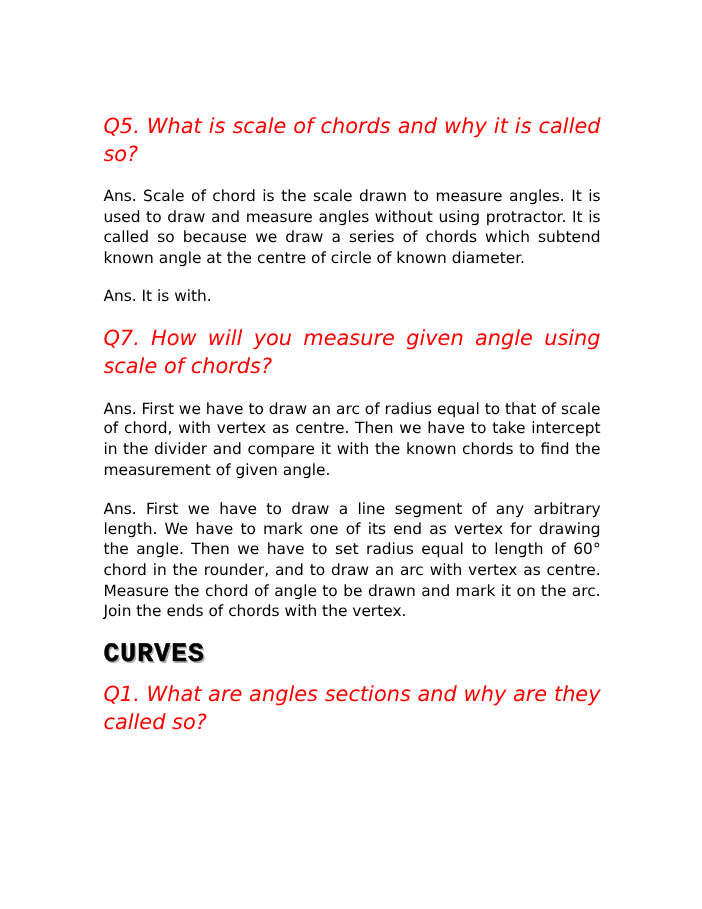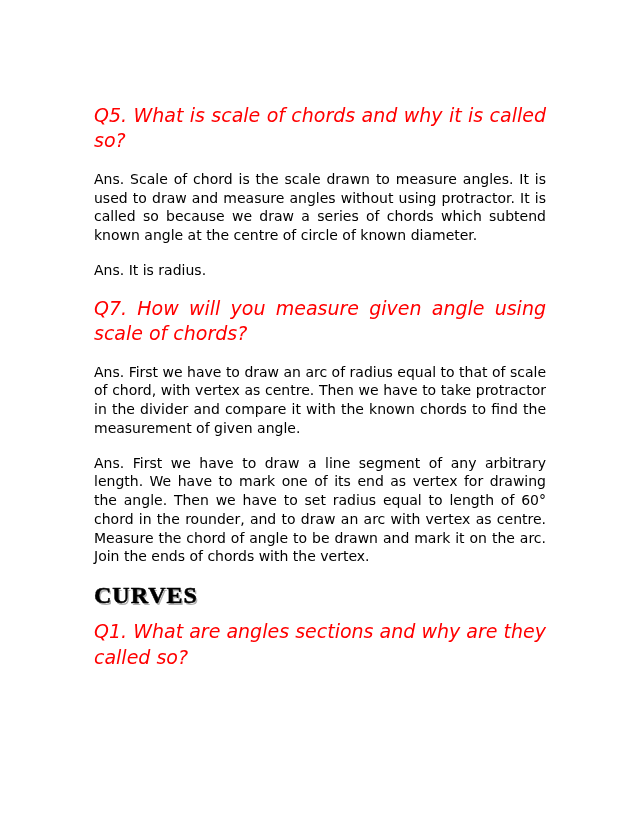--- a/index.html
+++ b/index.html
@@ -29,45 +29,45 @@
     margin: 0 0 16px 0;
   }
   .answer {
     color: var(--answer-color, #000000);
     font-size: 14px;
     line-height: 1.34;
     text-align: justify;
     margin: 0 0 16px 0;
   }
   .section-heading {
-    font-family: Liberation Serif, serif;
+    font-family: Liberation Mono, monospace;
     font-weight: bold;
     font-size: 24px;
     letter-spacing: 1px;
     color: #000000;
     margin: 2px 0 10px 0;
     text-shadow: 1.5px 1.5px 0 #b0b0b0;
     -webkit-text-stroke: 0.5px #000;
   }
 </style>
 </head>
 <body>
 
 <div class="page">
 
   <p class="question">Q5. What is scale of chords and why it is called so?</p>
 
   <p class="answer">Ans. Scale of chord is the scale drawn to measure angles. It is used to draw and measure angles without using protractor. It is called so because we draw a series of chords which subtend known angle at the centre of circle of known diameter.</p>
 
 
-  <p class="answer">Ans. It is radius.</p>
+  <p class="answer">Ans. It is with.</p>
 
   <p class="question">Q7. How will you measure given angle using scale of chords?</p>
 
-  <p class="answer">Ans. First we have to draw an arc of radius equal to that of scale of chord, with vertex as centre. Then we have to take protractor in the divider and compare it with the known chords to find the measurement of given angle.</p>
+  <p class="answer">Ans. First we have to draw an arc of radius equal to that of scale of chord, with vertex as centre. Then we have to take intercept in the divider and compare it with the known chords to find the measurement of given angle.</p>
 
 
   <p class="answer">Ans. First we have to draw a line segment of any arbitrary length. We have to mark one of its end as vertex for drawing the angle. Then we have to set radius equal to length of 60° chord in the rounder, and to draw an arc with vertex as centre. Measure the chord of angle to be drawn and mark it on the arc. Join the ends of chords with the vertex.</p>
 
   <h1 class="section-heading">CURVES</h1>
 
   <p class="question">Q1. What are angles sections and why are they called so?</p>
 
 </div>
 

